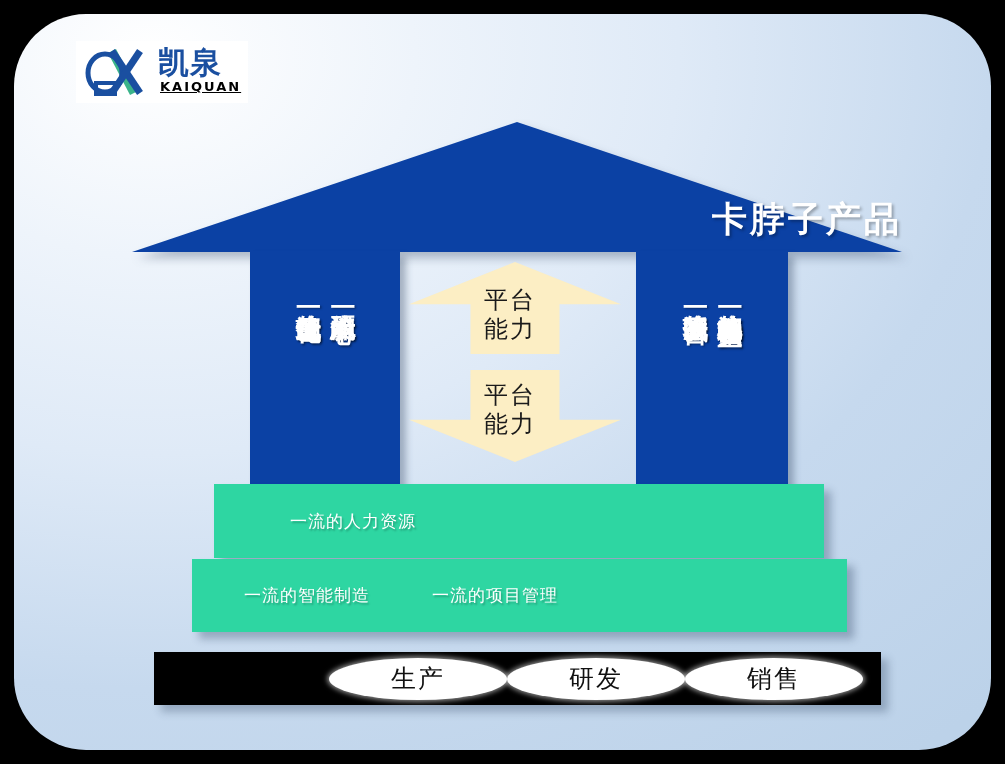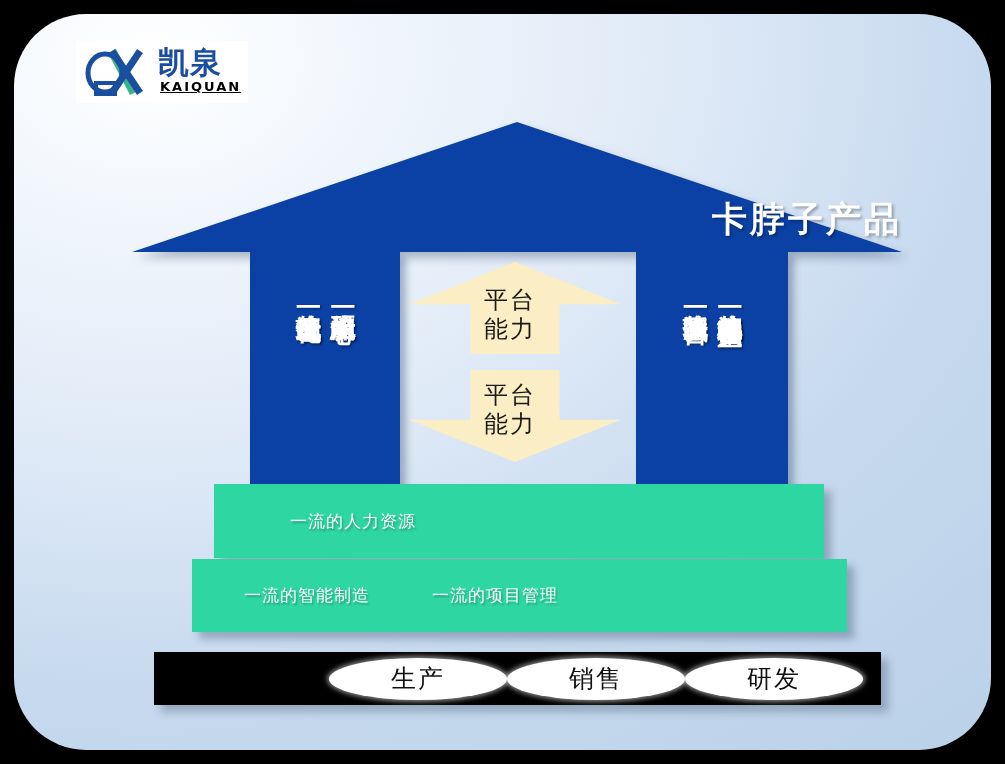--- a/index.html
+++ b/index.html
@@ -273,18 +273,18 @@
     </div>
 
     <div class="band" id="band-bottom">
       <span>一流的智能制造</span>
       <span class="band-gap"></span>
       <span>一流的项目管理</span>
     </div>
 
     <div id="base">
       <div class="pill">生产</div>
+      <div class="pill">研发</div>
       <div class="pill">销售</div>
-      <div class="pill">研发</div>
     </div>
 
   </div>
 </div>
 
 </body></html>

